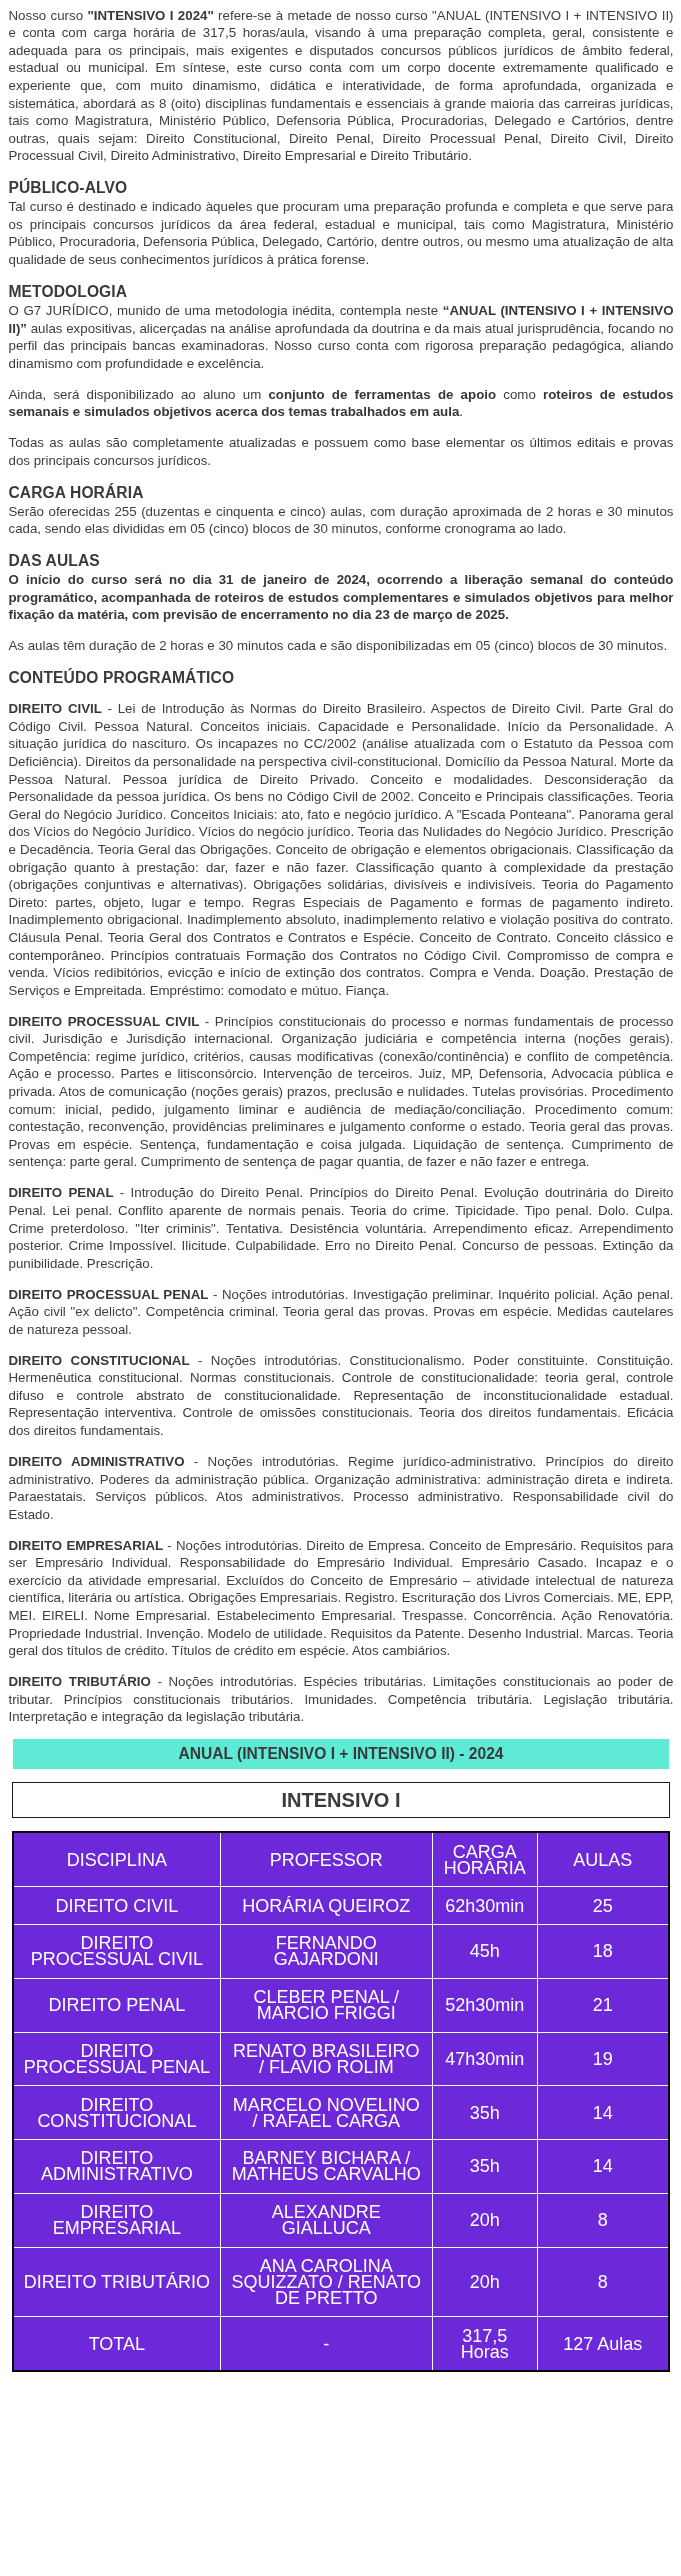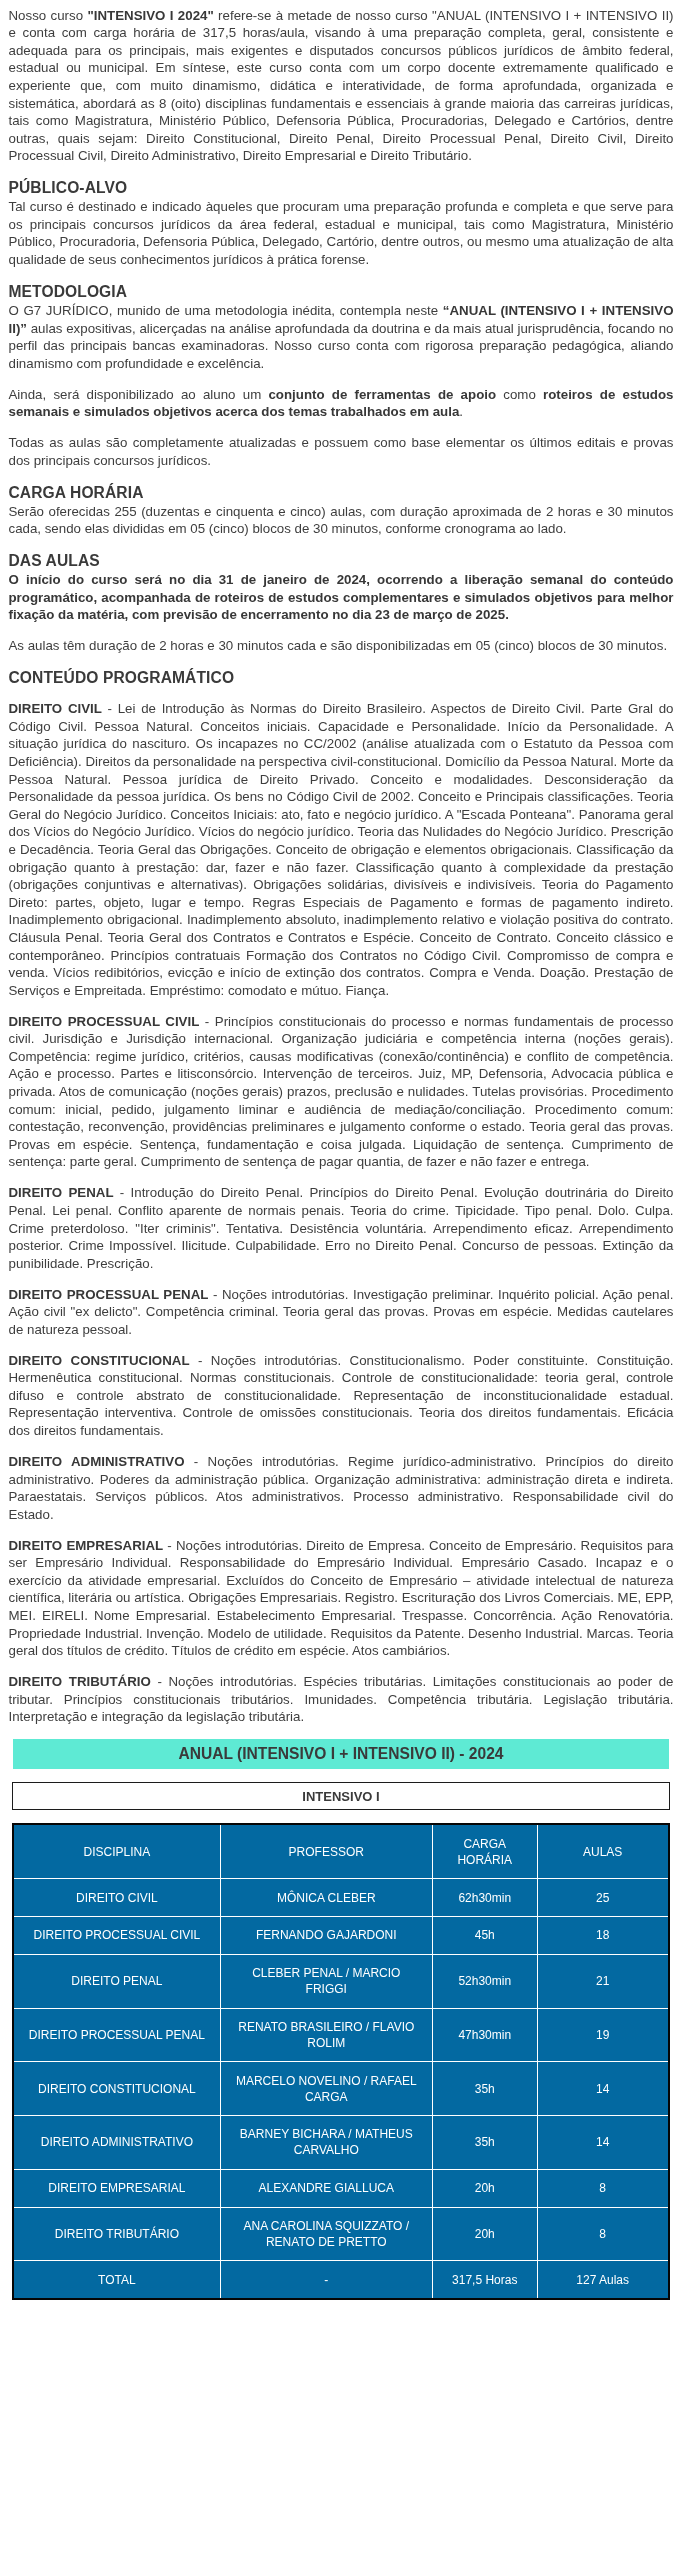--- a/index.html
+++ b/index.html
@@ -28,28 +28,28 @@
 
   
   .lower { padding: 0 3.8px; }
   .band {
     background: #5eead4;
     text-align: center; font-weight: bold; font-size: 15.6px; color: #3a3a3a;
     padding: 5.7px 0; margin: 1.9px 0.9px 13.3px 0.9px;
   }
   .module-box {
     border: 1.9px solid #1c1c1c;
-    text-align: center; font-weight: bold; font-size: 13px; color: #3a3a3a;
+    text-align: center; font-weight: bold; font-size: 20px; color: #3a3a3a;
     padding: 5.7px 0; margin: 0 0 13.3px 0;
   }
   .tablewrap { background: #060606; padding: 1.9px; }
   table.schedule {
     width: 100%; border-collapse: collapse; border-style: hidden;
-    background: #0369a1; color: #ffffff;
-    font-size: 12px; table-layout: fixed;
+    background: #6d28d9; color: #ffffff;
+    font-size: 18px; table-layout: fixed;
   }
   table.schedule th, table.schedule td {
     border: 1.9px solid #ffffff;
     text-align: center; vertical-align: middle;
     font-weight: normal;
     padding: 10.4px 9.5px; line-height: 16px;
     overflow: hidden;
   }
   col.c-disc  { width: 31.5%; }
   col.c-prof  { width: 32.5%; }
@@ -116,21 +116,21 @@
           <tr>
             <th>DISCIPLINA</th>
             <th>PROFESSOR</th>
             <th>CARGA HORÁRIA</th>
             <th>AULAS</th>
           </tr>
         </thead>
         <tbody>
           <tr>
             <td>DIREITO CIVIL</td>
-            <td>MÔNICA CLEBER</td>
+            <td>HORÁRIA QUEIROZ</td>
             <td>62h30min</td>
             <td>25</td>
           </tr>
           <tr>
             <td>DIREITO PROCESSUAL CIVIL</td>
             <td>FERNANDO GAJARDONI</td>
             <td>45h</td>
             <td>18</td>
           </tr>
           <tr>

